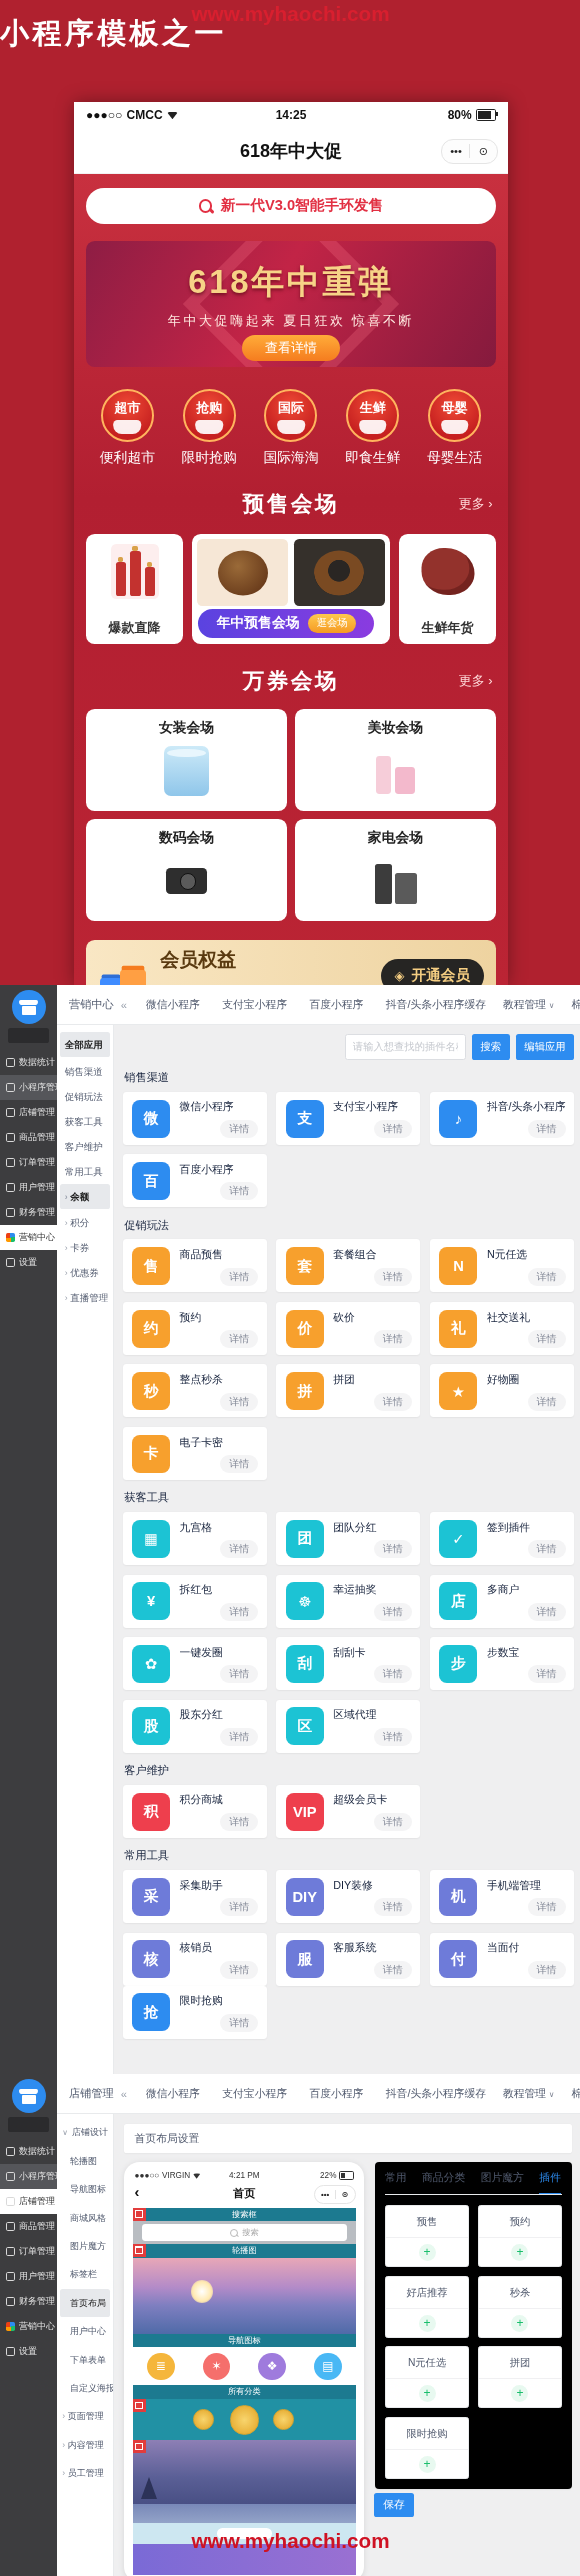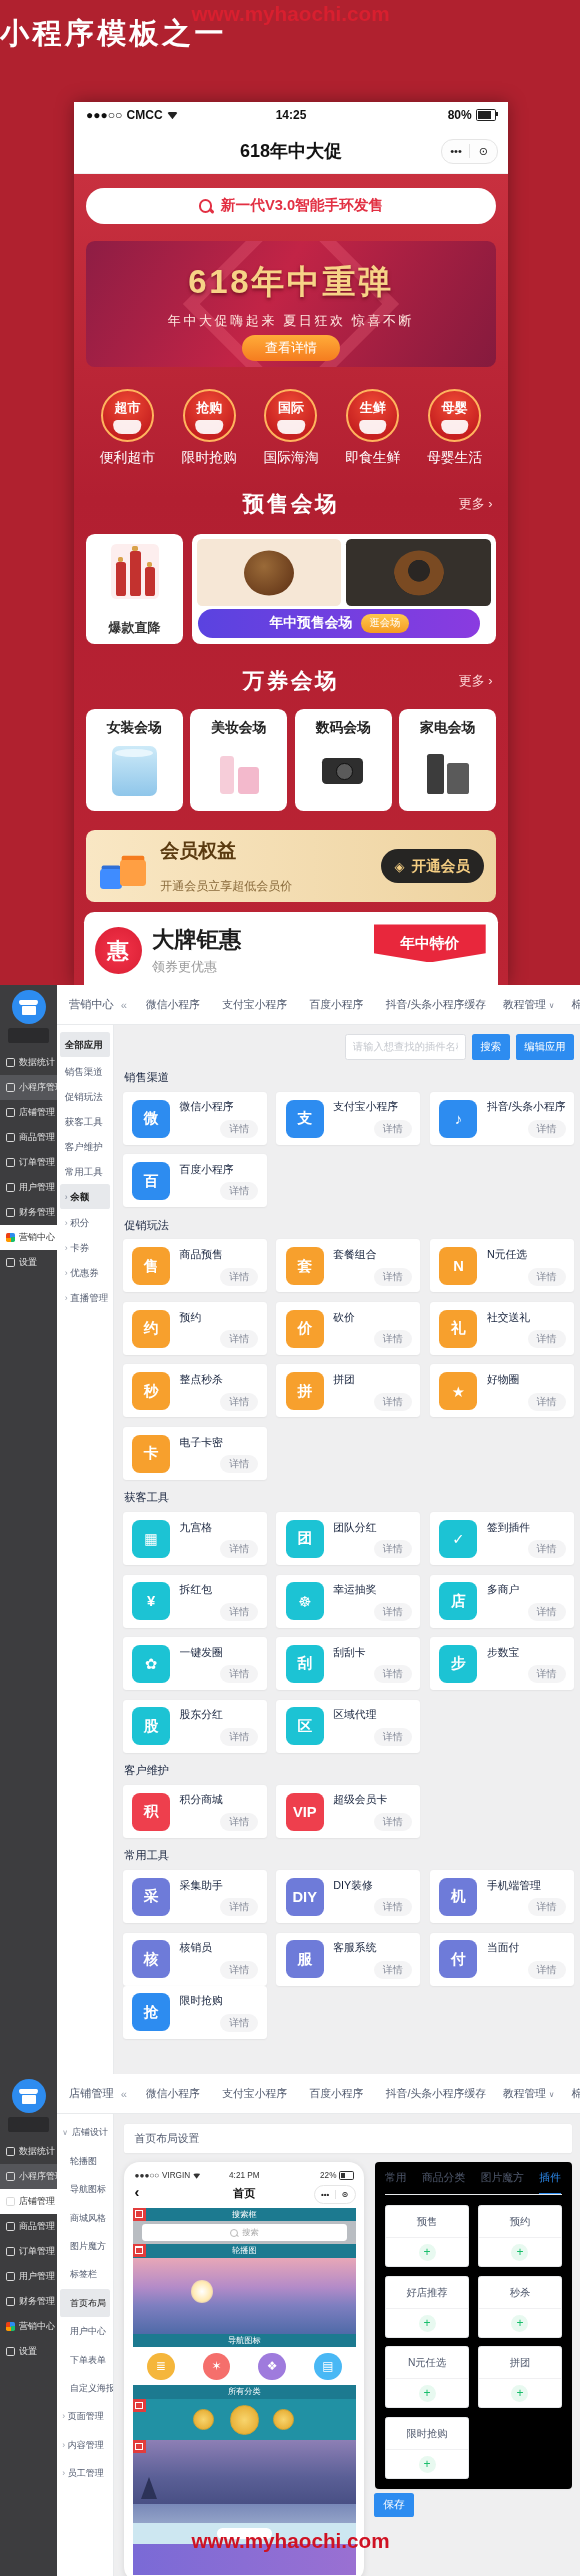--- a/index.html
+++ b/index.html
@@ -55,21 +55,21 @@
   .ps-center{flex:1;background:#fff;border-radius:8.6px;position:relative;overflow:hidden;display:flex;padding:5.2px 5.2px 38px;gap:5.2px;box-sizing:border-box}
   .food{flex:1;border-radius:5.2px;position:relative}
   .food1{background:#f6e7d6}
   .food1::before{content:'';position:absolute;left:50%;top:50%;transform:translate(-50%,-50%);width:50px;height:45px;border-radius:50%;background:radial-gradient(circle at 40% 35%,#9a6a38,#6b3d1c 75%)}
   .food2{background:#35302b}
   .food2::before{content:'';position:absolute;left:50%;top:50%;transform:translate(-50%,-50%);width:50px;height:45px;border-radius:50%;background:radial-gradient(circle at 50% 45%,#2a2623 30%,#7a4a22 32% 70%,#2a2623 72%)}
   .ps-pill{position:absolute;left:6.9px;right:16px;bottom:6px;height:29px;border-radius:14.7px;background:linear-gradient(90deg,#5a43e0,#8a3be0);display:flex;align-items:center;justify-content:center;gap:8.6px}
   .pill-text{color:#fff;font-weight:700;font-size:13.8px}
   .pill-badge{background:linear-gradient(#ffc94e,#f59a23);color:#fff;font-size:10.3px;padding:2.6px 8.6px;border-radius:10.3px}
   .p-steak{position:absolute;left:50%;top:13.8px;transform:translateX(-50%);width:53px;height:47px;background:#93322c;border-radius:46% 60% 50% 55%;box-shadow:inset -5.2px -5.2px 0 rgba(60,10,10,.35)}
-  .coupon-row{margin-top:13.8px;display:grid;grid-template-columns:repeat(4,1fr);gap:7.8px}
+  .coupon-row{margin-top:13.8px;display:grid;grid-template-columns:repeat(2,1fr);gap:7.8px}
   .coupon-card{background:#fff;border-radius:8.6px;height:102px;text-align:center;padding-top:10.3px;position:relative;overflow:hidden;box-sizing:border-box}
   .cc-title{font-size:13.8px;font-weight:700;color:#222}
   .prod{margin:8.6px auto 0;width:45px;height:50px;position:relative}
   .coupon-card:nth-of-type(1) .prod{background:linear-gradient(#cdeaf8,#8fc6ea);border-radius:6.9px}
   .coupon-card:nth-of-type(1) .prod::before{content:'';position:absolute;left:3.4px;right:3.4px;top:2.6px;height:8.6px;border-radius:50%;background:#e8f6fd}
   .coupon-card:nth-of-type(2) .prod::before{content:'';position:absolute;left:3.4px;bottom:1.7px;width:14.7px;height:38px;background:#f6cdd9;border-radius:3.4px}
   .coupon-card:nth-of-type(2) .prod::after{content:'';position:absolute;right:2.6px;bottom:1.7px;width:20.7px;height:27.6px;background:#f3b9cc;border-radius:3.4px}
   .coupon-card:nth-of-type(3) .prod::before{content:'';position:absolute;left:1.7px;top:12px;width:41px;height:26px;background:#2e2e2e;border-radius:4.3px}
   .coupon-card:nth-of-type(3) .prod::after{content:'';position:absolute;left:15.5px;top:17px;width:14.7px;height:14.7px;border-radius:50%;background:#5a5a5a;border:1.7px solid #111}
   .coupon-card:nth-of-type(4) .prod::before{content:'';position:absolute;left:1.7px;bottom:1.7px;width:17px;height:40px;background:#3c3c3c;border-radius:2.6px}
@@ -289,20 +289,24 @@
           <div class="ps-label">爆款直降</div>
         </div>
         <div class="ps-center">
           <div class="food food1"></div>
           <div class="food food2"></div>
           <div class="ps-pill">
             <span class="pill-text">年中预售会场</span>
             <span class="pill-badge">逛会场</span>
           </div>
         </div>
+        <div class="ps-card">
+          <div class="p-steak"></div>
+          <div class="ps-label">生鲜年货</div>
+        </div>
       </div>
       <div class="sec-head">
         <span class="sec-title">万券会场</span>
         <span class="sec-more">更多 ›</span>
       </div>
       <ul class="coupon-row">
 
           <li class="coupon-card">
             <div class="cc-title">女装会场</div>
             <div class="prod"></div>

